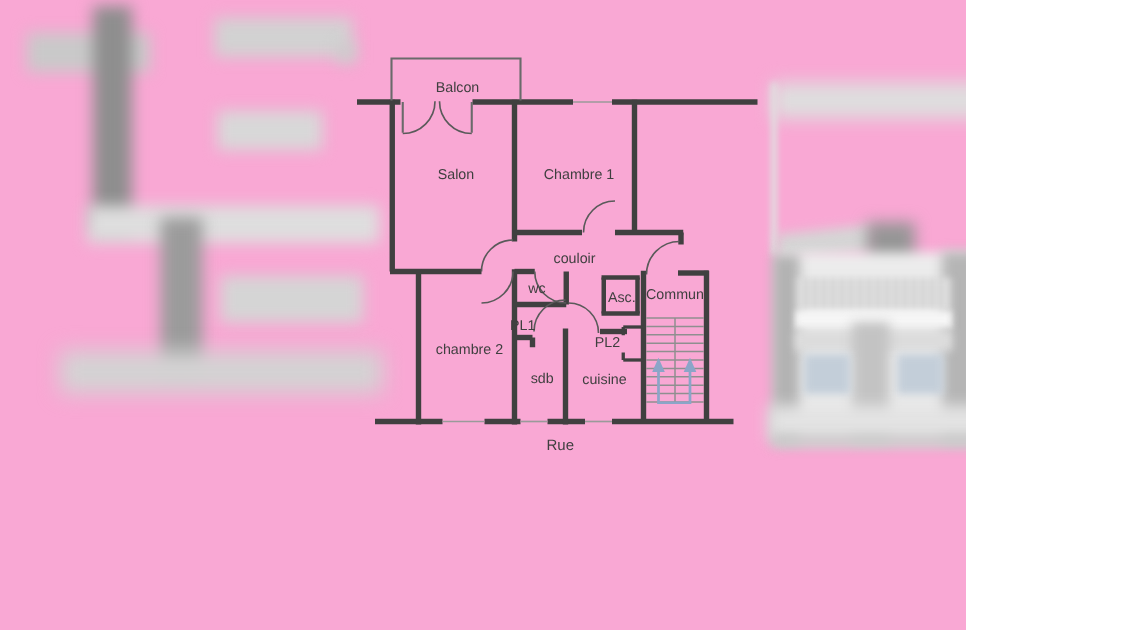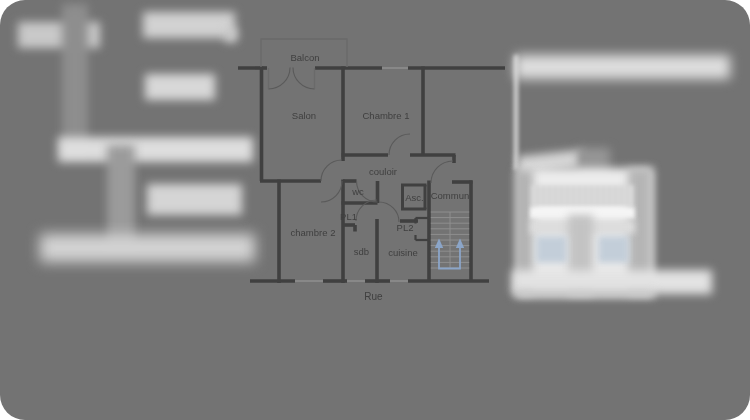--- a/index.html
+++ b/index.html
@@ -1,17 +1,17 @@
 <!DOCTYPE html>
 <html><head>
 <meta charset="utf-8">
 <style>
   html,body{margin:0;padding:0;background:#ffffff;}
-  .canvas{position:relative;width:750px;height:420px;background:#737373;overflow:hidden;
-          font-family:"Liberation Sans",sans-serif;border-radius:25px;}
+  .canvas{position:relative;width:644px;height:420px;background:#f9a8d4;overflow:hidden;
+          font-family:"Liberation Sans",sans-serif;}
   .blur-layer{position:absolute;}
   .blur-layer div{position:absolute;}
   
   .bl{filter:blur(5px);}
   
   .plan-svg{position:absolute;left:0;top:0;}
   .room-label{fill:#3f3f3f;font-size:9.5px;font-family:"Liberation Sans",sans-serif;}
   .street-label{fill:#3f3f3f;font-size:10px;font-family:"Liberation Sans",sans-serif;}
 </style>
 </head>

